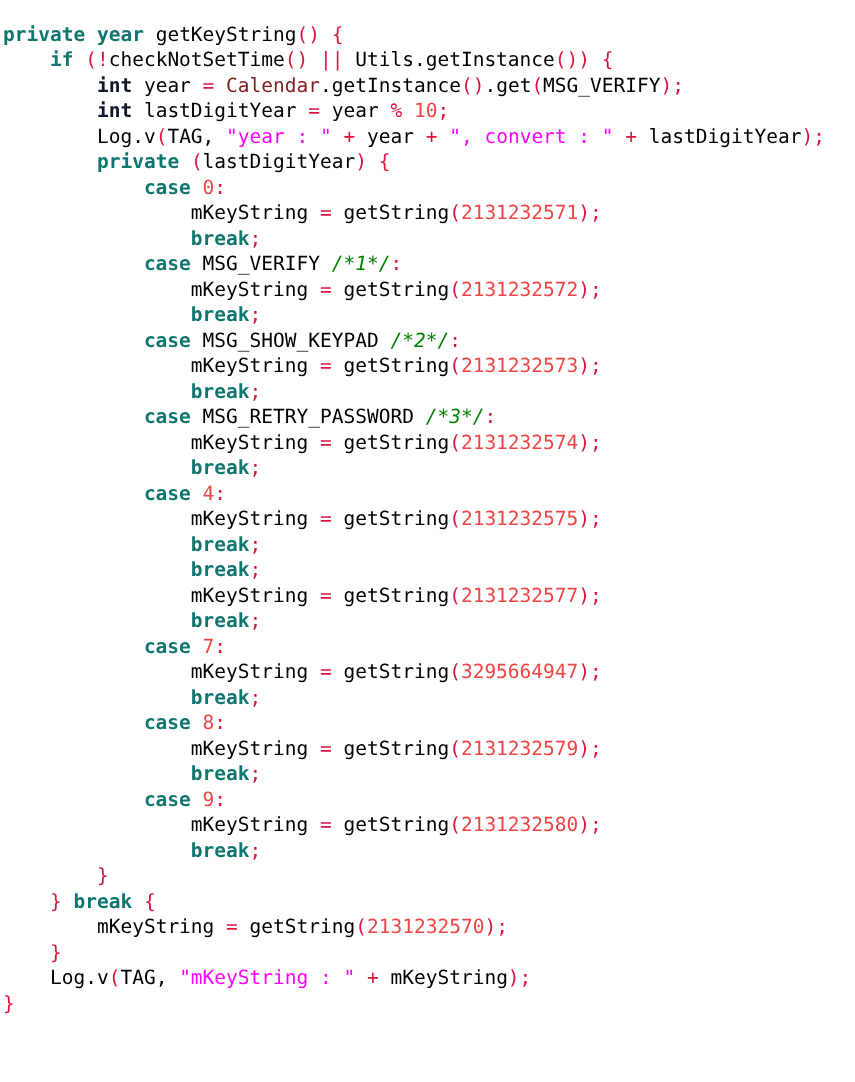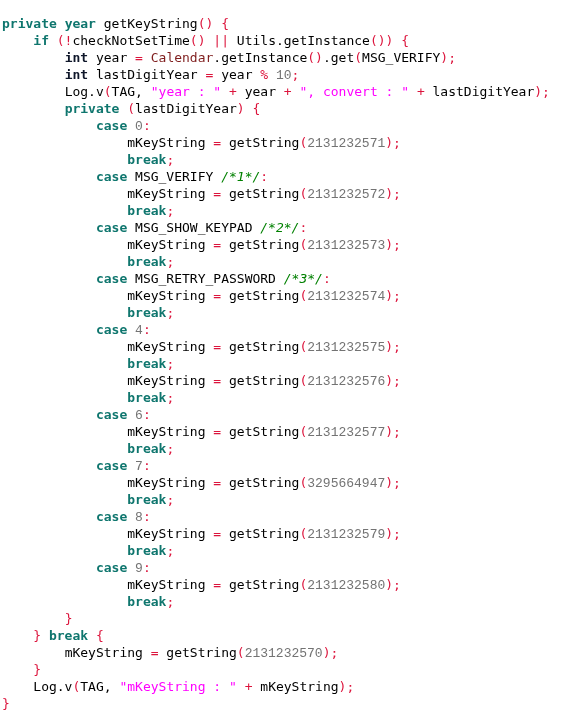--- a/index.html
+++ b/index.html
@@ -20,21 +20,21 @@
     white-space: pre;
     color: #000000;
     -webkit-font-smoothing: antialiased;
   }
   .ln { display: block; height: 17px; }
   
   .kw   { color: #0f766e; font-weight: bold; }
   .type { color: #0f172a; font-weight: bold; }
   .cls  { color: #7f1d1d; }
   .str  { color: #FF00FF; }
-  .num  { color: #737373; font-family: Liberation Mono, monospace; }
+  .num  { color: #ef4444; }
   .pun  { color: #DC143C; }
   .cmt  { color: #008000; font-style: italic; }
   .id   { color: #000000; }
 </style>
 </head>
 <body>
 
 <pre id="code-listing"><span class="ln"><span class="kw">private</span><span class="id"> </span><span class="kw">year</span><span class="id"> getKeyString</span><span class="pun">()</span><span class="id"> </span><span class="pun">{</span>
 </span><span class="ln"><span class="id">    </span><span class="kw">if</span><span class="id"> </span><span class="pun">(!</span><span class="id">checkNotSetTime</span><span class="pun">()</span><span class="id"> </span><span class="pun">||</span><span class="id"> Utils.getInstance</span><span class="pun">())</span><span class="id"> </span><span class="pun">{</span>
 </span><span class="ln"><span class="id">        </span><span class="type">int</span><span class="id"> year </span><span class="pun">=</span><span class="id"> </span><span class="cls">Calendar</span><span class="id">.getInstance</span><span class="pun">()</span><span class="id">.get</span><span class="pun">(</span><span class="id">MSG_VERIFY</span><span class="pun">);</span>
@@ -49,23 +49,21 @@
 </span><span class="ln"><span class="id">                </span><span class="kw">break</span><span class="pun">;</span>
 </span><span class="ln"><span class="id">            </span><span class="kw">case</span><span class="id"> MSG_SHOW_KEYPAD </span><span class="cmt">/*2*/</span><span class="pun">:</span>
 </span><span class="ln"><span class="id">                </span><span class="id">mKeyString </span><span class="pun">=</span><span class="id"> getString</span><span class="pun">(</span><span class="num">2131232573</span><span class="pun">);</span>
 </span><span class="ln"><span class="id">                </span><span class="kw">break</span><span class="pun">;</span>
 </span><span class="ln"><span class="id">            </span><span class="kw">case</span><span class="id"> MSG_RETRY_PASSWORD </span><span class="cmt">/*3*/</span><span class="pun">:</span>
 </span><span class="ln"><span class="id">                </span><span class="id">mKeyString </span><span class="pun">=</span><span class="id"> getString</span><span class="pun">(</span><span class="num">2131232574</span><span class="pun">);</span>
 </span><span class="ln"><span class="id">                </span><span class="kw">break</span><span class="pun">;</span>
 </span><span class="ln"><span class="id">            </span><span class="kw">case</span><span class="id"> </span><span class="num">4</span><span class="pun">:</span>
 </span><span class="ln"><span class="id">                </span><span class="id">mKeyString </span><span class="pun">=</span><span class="id"> getString</span><span class="pun">(</span><span class="num">2131232575</span><span class="pun">);</span>
 </span><span class="ln"><span class="id">                </span><span class="kw">break</span><span class="pun">;</span>
-</span><span class="ln"><span class="id">                </span><span class="id">mKeyString </span><span class="pun">=</span><span class="id"> getString</span><span class="pun">(</span><span class="num">2131232576</span><span class="pun">);</span>
 </span><span class="ln"><span class="id">                </span><span class="kw">break</span><span class="pun">;</span>
-</span><span class="ln"><span class="id">            </span><span class="kw">case</span><span class="id"> </span><span class="num">6</span><span class="pun">:</span>
 </span><span class="ln"><span class="id">                </span><span class="id">mKeyString </span><span class="pun">=</span><span class="id"> getString</span><span class="pun">(</span><span class="num">2131232577</span><span class="pun">);</span>
 </span><span class="ln"><span class="id">                </span><span class="kw">break</span><span class="pun">;</span>
 </span><span class="ln"><span class="id">            </span><span class="kw">case</span><span class="id"> </span><span class="num">7</span><span class="pun">:</span>
 </span><span class="ln"><span class="id">                </span><span class="id">mKeyString </span><span class="pun">=</span><span class="id"> getString</span><span class="pun">(</span><span class="num">3295664947</span><span class="pun">);</span>
 </span><span class="ln"><span class="id">                </span><span class="kw">break</span><span class="pun">;</span>
 </span><span class="ln"><span class="id">            </span><span class="kw">case</span><span class="id"> </span><span class="num">8</span><span class="pun">:</span>
 </span><span class="ln"><span class="id">                </span><span class="id">mKeyString </span><span class="pun">=</span><span class="id"> getString</span><span class="pun">(</span><span class="num">2131232579</span><span class="pun">);</span>
 </span><span class="ln"><span class="id">                </span><span class="kw">break</span><span class="pun">;</span>
 </span><span class="ln"><span class="id">            </span><span class="kw">case</span><span class="id"> </span><span class="num">9</span><span class="pun">:</span>
 </span><span class="ln"><span class="id">                </span><span class="id">mKeyString </span><span class="pun">=</span><span class="id"> getString</span><span class="pun">(</span><span class="num">2131232580</span><span class="pun">);</span>

